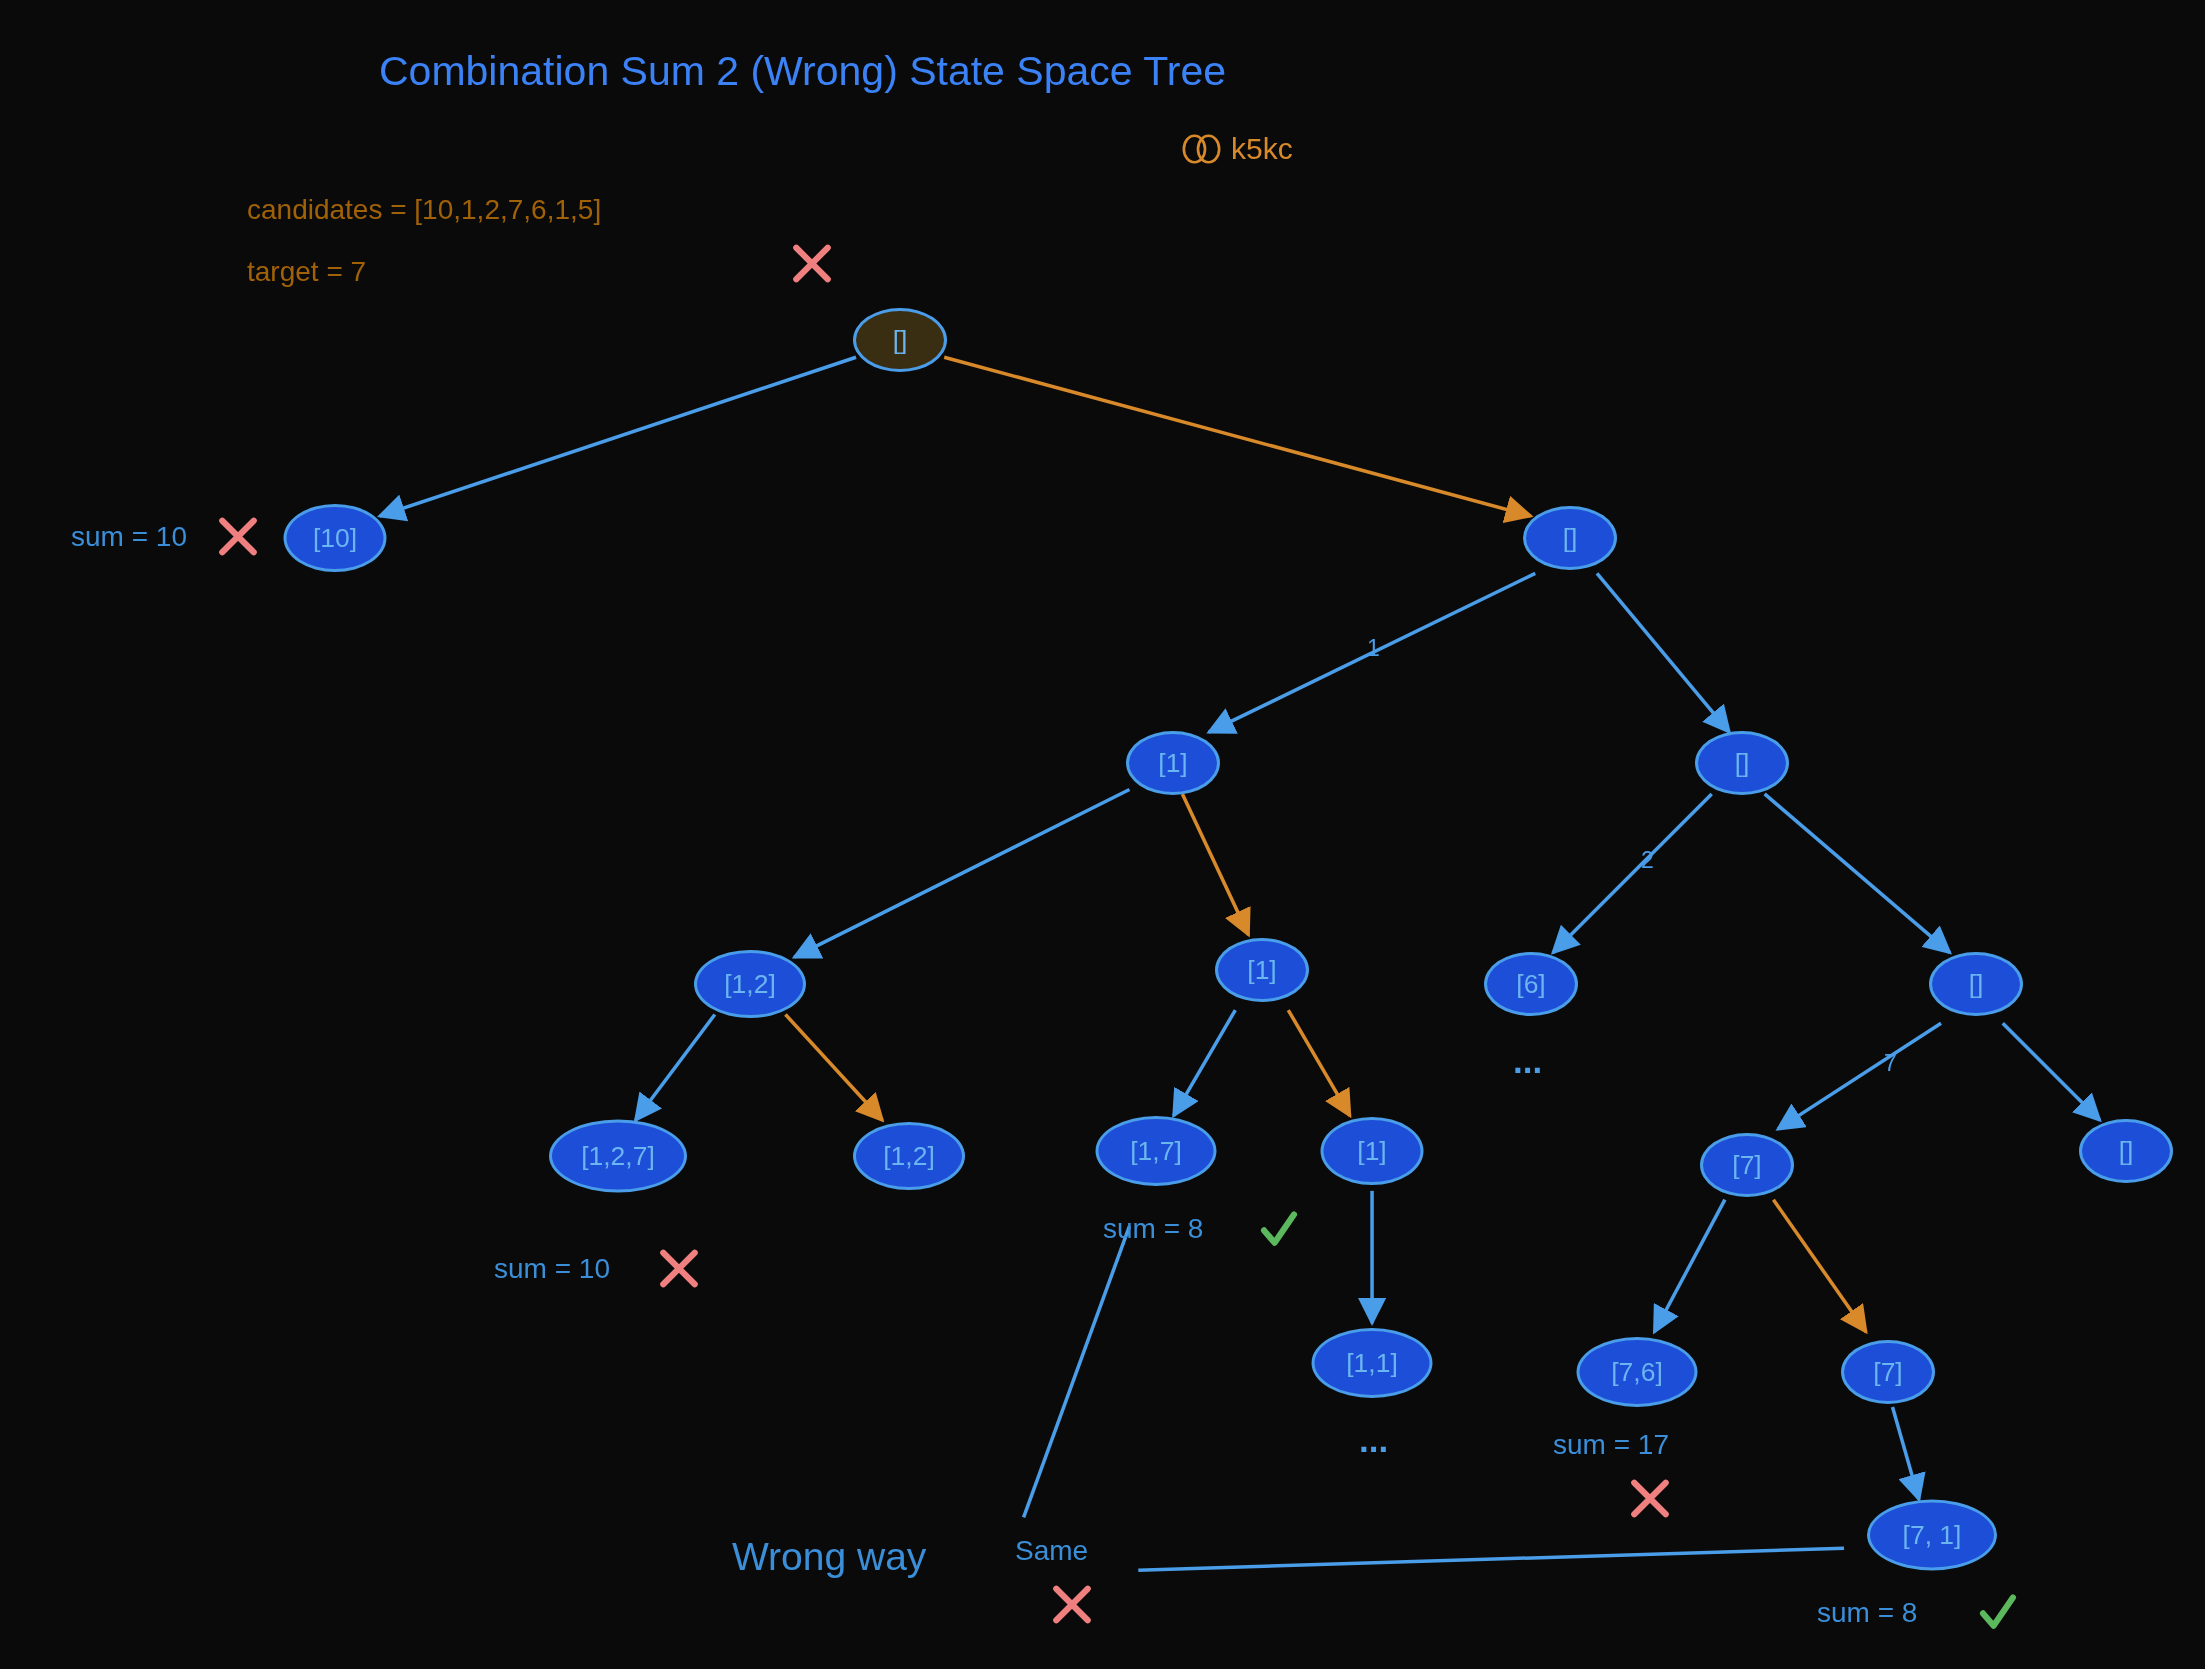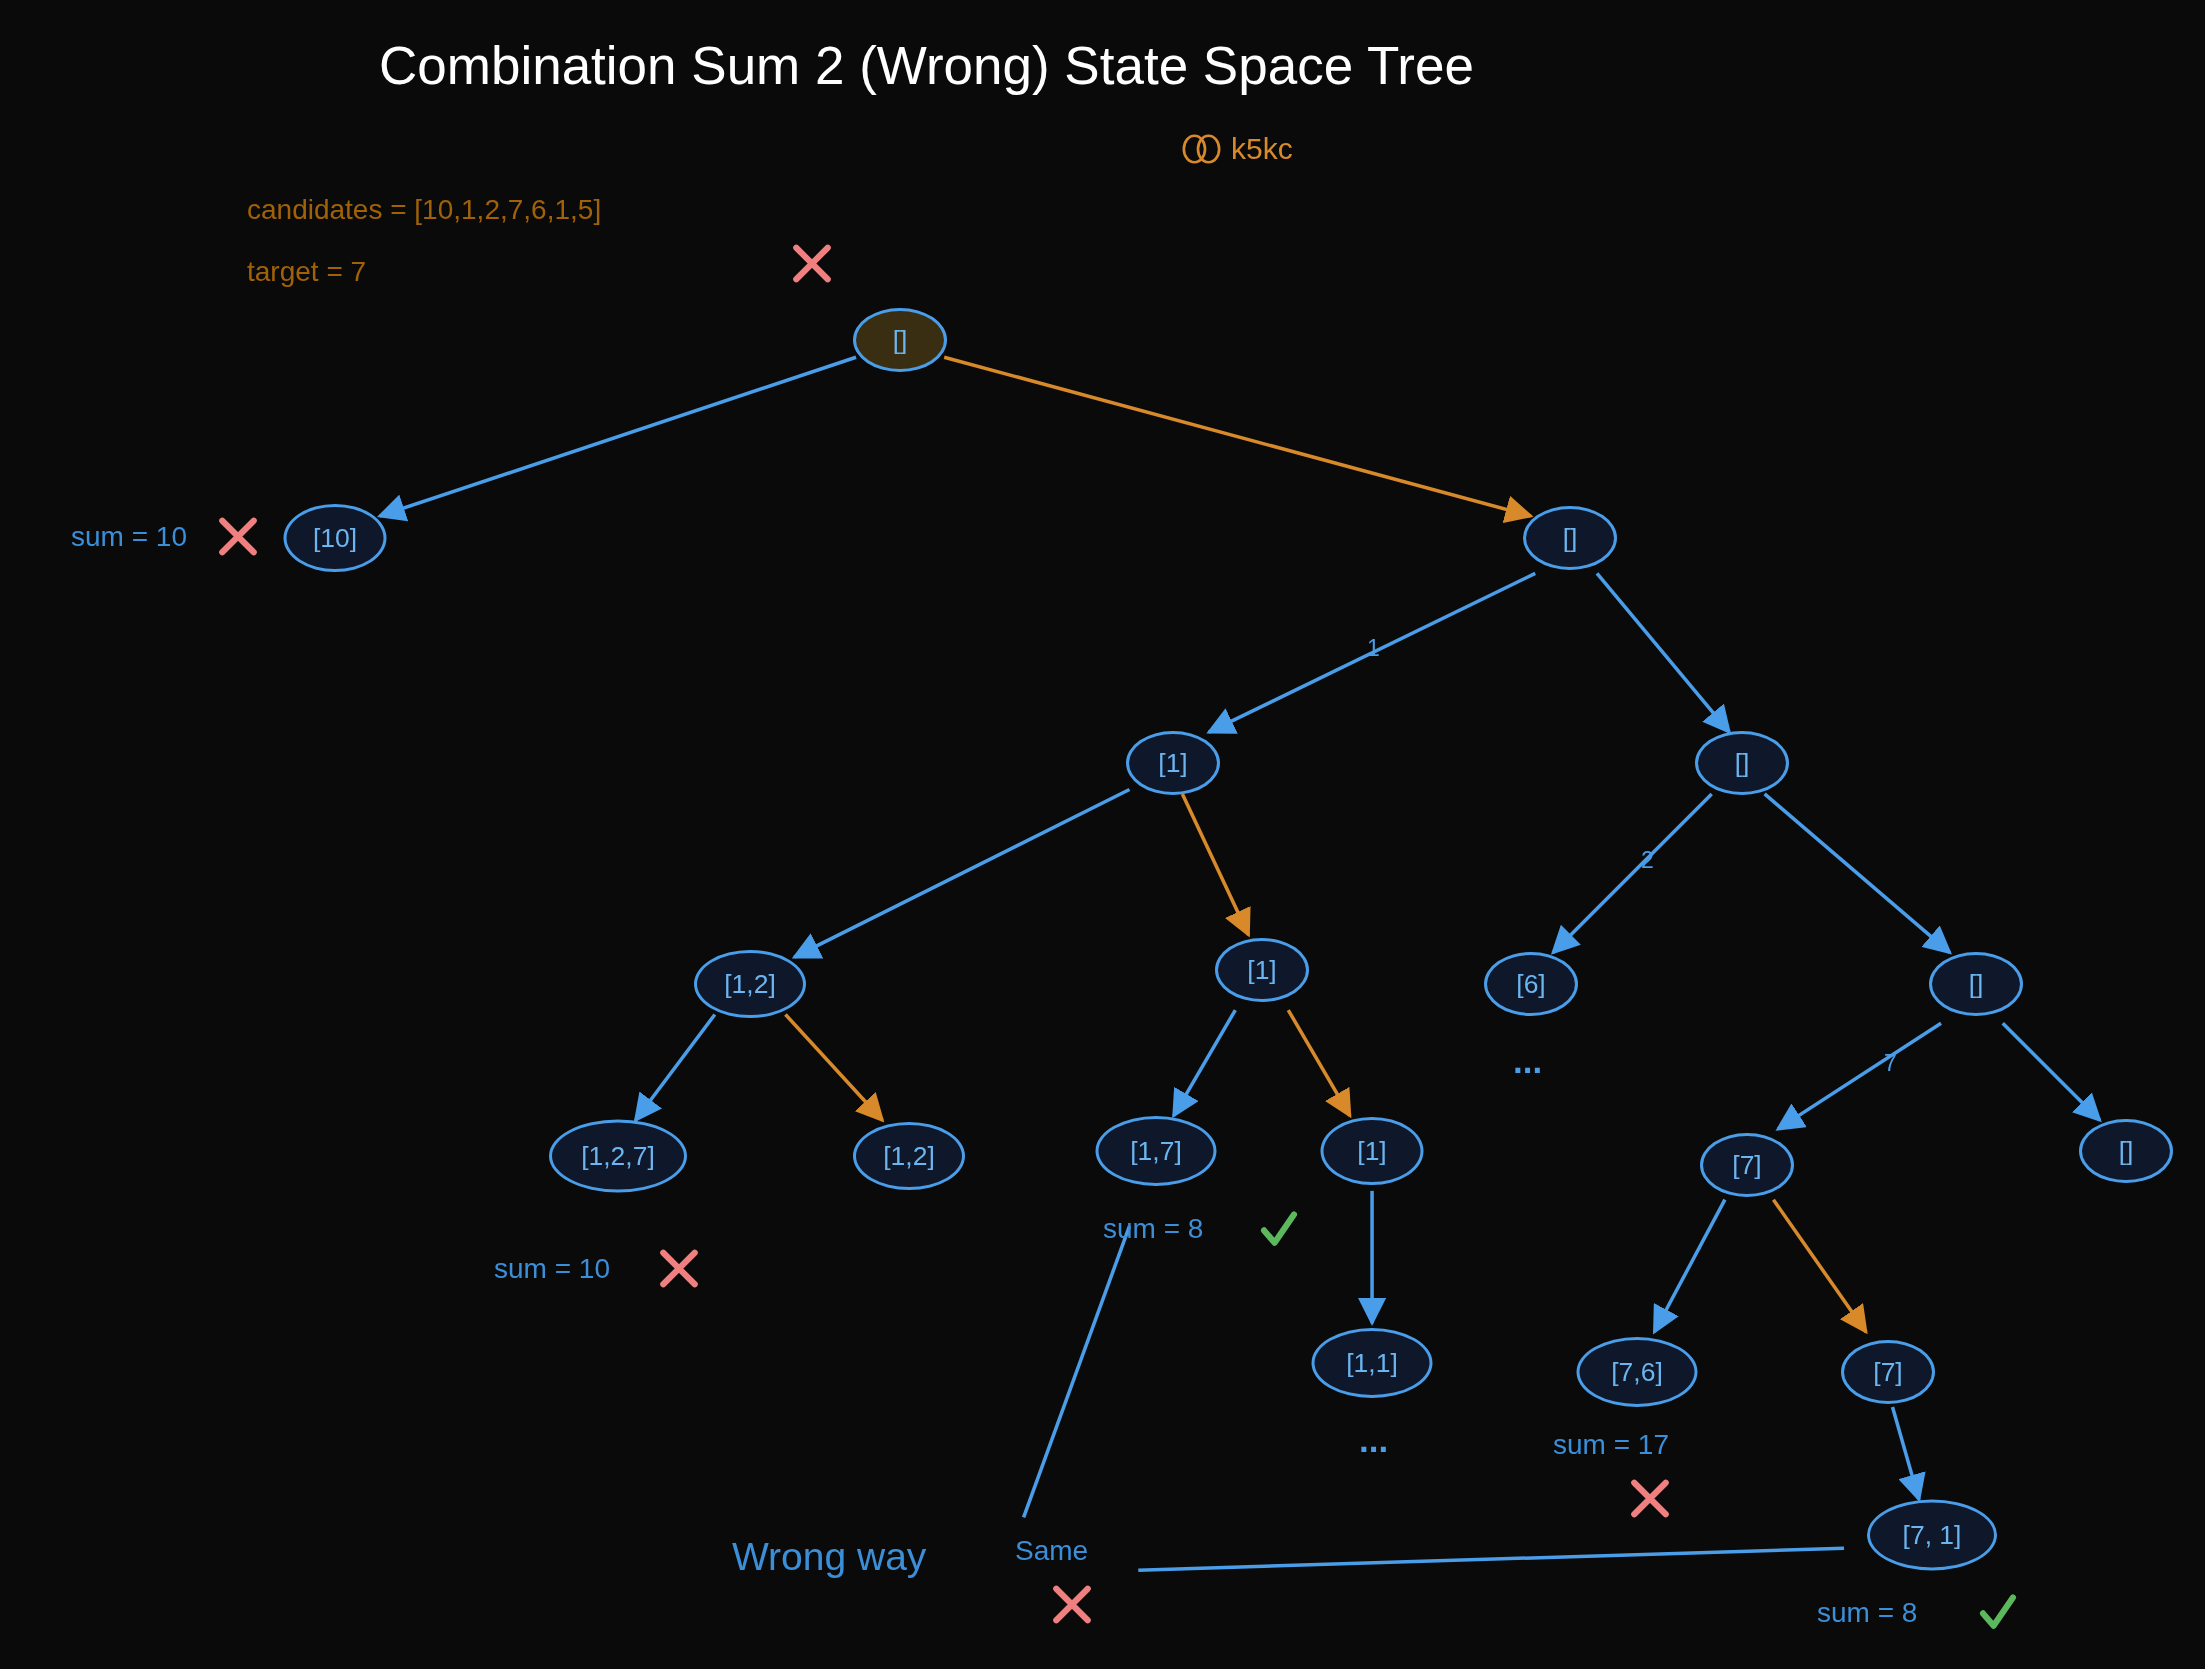--- a/index.html
+++ b/index.html
@@ -11,23 +11,24 @@
     height: 1669px;
     overflow: hidden;
   }
   .canvas {
     position: relative;
     width: 2206px;
     height: 1669px;
   }
   .title {
     position: absolute;
-    color: #ffffff;
-    font-size: 53px;
-    font-weight: 400;
+    color: #3b82f6;
+    font-size: 41px;
+    font-weight: 400;
+    margin-top: 13px;
   }
   .info-text {
     position: absolute;
     color: #a16207;
     font-size: 28px;
     font-weight: 400;
   }
   .brand {
     position: absolute;
     color: #d88a2b;
@@ -35,21 +36,21 @@
     font-weight: 400;
     display: flex;
     align-items: center;
     gap: 10px;
   }
   .brand .brand-icon {
     display: inline-flex;
   }
   .node {
     position: absolute;
-    background: #0f172a;
+    background: #1d4ed8;
     border: 3.5px solid #4a9de8;
     border-radius: 50%;
     display: flex;
     align-items: center;
     justify-content: center;
     color: #6bb5f0;
     font-size: 26.5px;
     font-weight: 400;
     transform: translate(-50%, -50%);
   }

